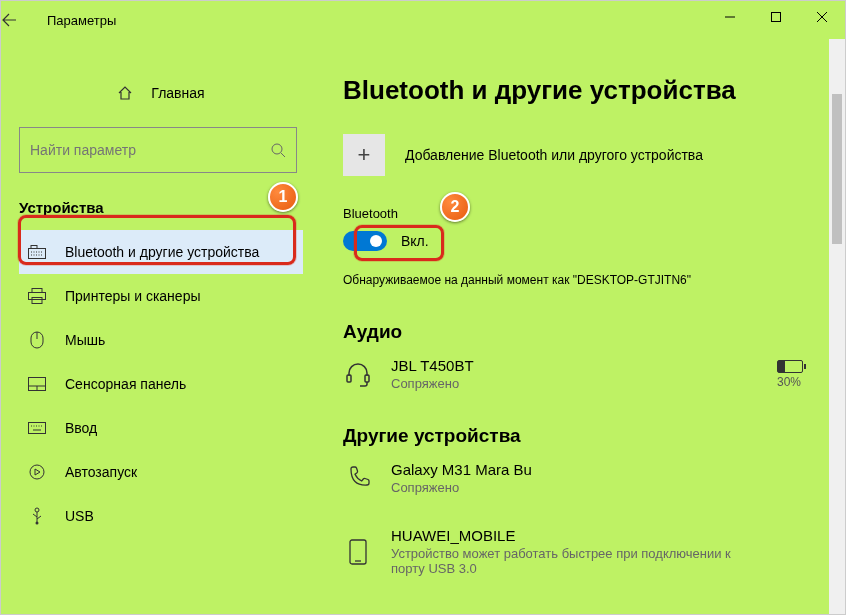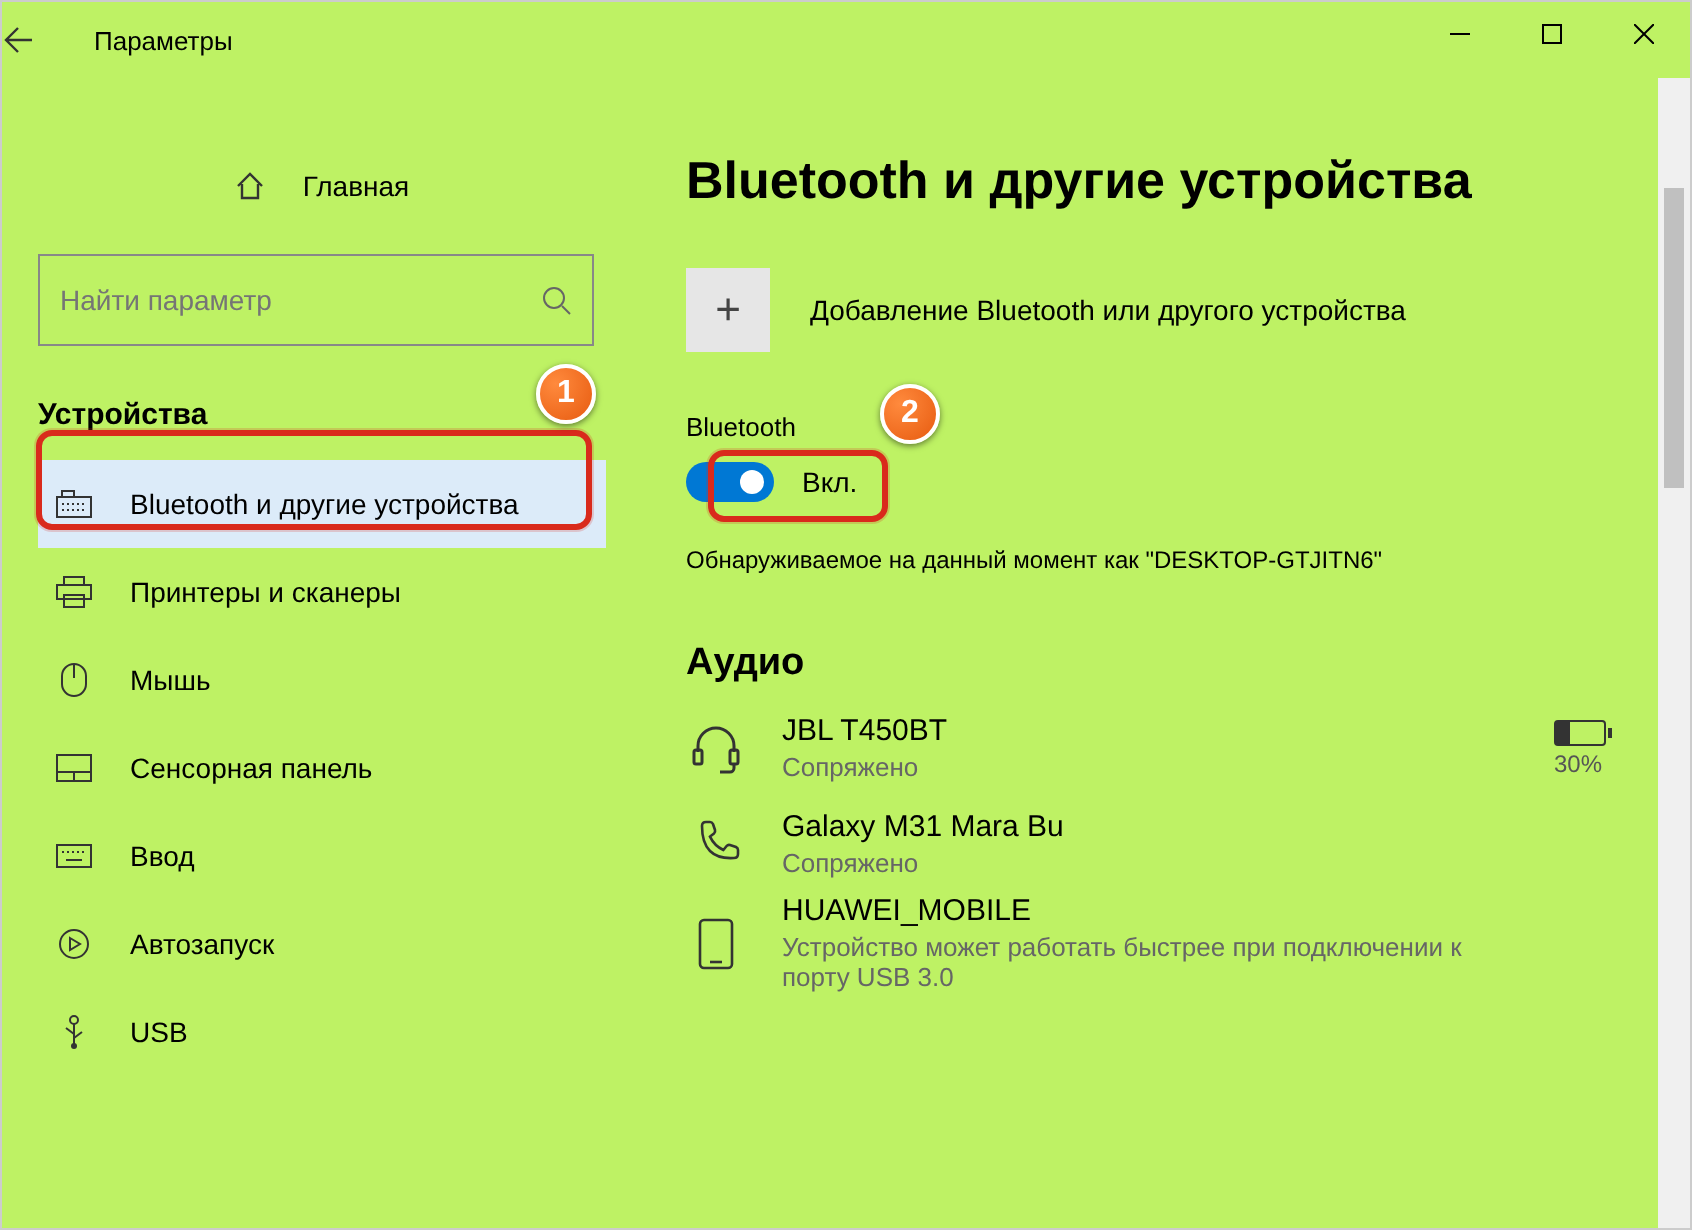--- a/index.html
+++ b/index.html
@@ -323,32 +323,33 @@
             <div class="dstatus">Сопряжено</div>
           </div>
           <div class="battery">
             <div class="batt-icon">
                 <div class="batt-fill"></div>
               </div>
             <div class="batt-pct">30%</div>
           </div>
         </div>
 
+        <h2>Другие устройства</h2>
         <div class="device-row">
           <div class="dico">
             <svg width="24" height="24" viewBox="0 0 24 24">
                 <path d="M5 3 q0 -2 2 -2 h2 q1 0 1.5 1 l1 3 q0.3 1 -0.5 1.7 l-2 1.6 a14 14 0 0 0 6.7 6.7 l1.6 -2 q0.7 -0.8 1.7 -0.5 l3 1 q1 0.5 1 1.5 v2 q0 2 -2 2 Q5 20 5 3 Z" stroke="#333" fill="none" stroke-width="1.3"></path>
               </svg>
           </div>
           <div class="dinfo">
             <div class="dname">Galaxy M31 Mara Bu</div>
             <div class="dstatus">Сопряжено</div>
           </div>
         </div>
-        <div class="device-row" style="margin-top:8px;">
+        <div class="device-row" style="margin-top:32px;">
           <div class="dico">
             <svg width="18" height="26" viewBox="0 0 18 26">
                 <rect x="1" y="1" width="16" height="24" rx="2" stroke="#333" fill="none" stroke-width="1.3"></rect>
                 <line x1="6" y1="22" x2="12" y2="22" stroke="#333" stroke-width="1.3"></line>
               </svg>
           </div>
           <div class="dinfo">
             <div class="dname">HUAWEI_MOBILE</div>
             <div class="dstatus">Устройство может работать быстрее при подключении к порту USB 3.0</div>
           </div>

